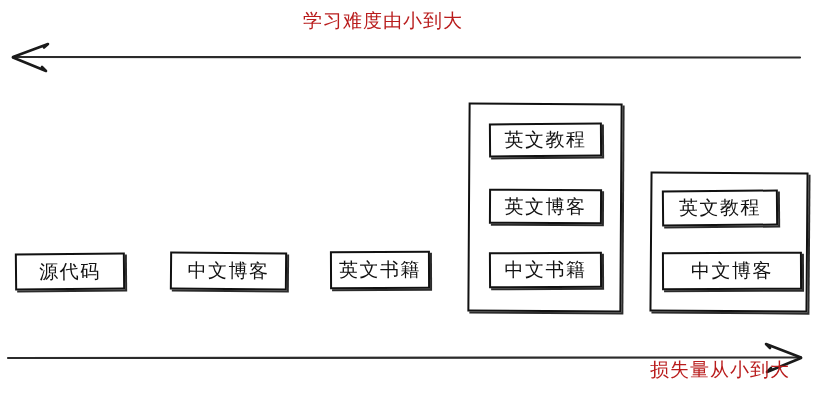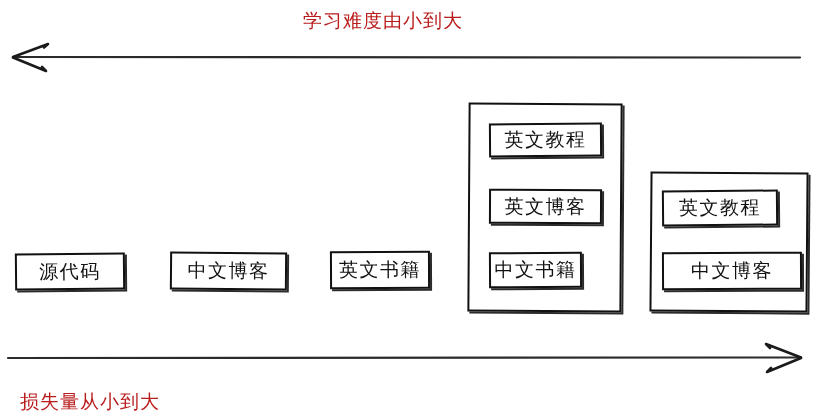--- a/index.html
+++ b/index.html
@@ -27,24 +27,23 @@
     line-height: 1;
   }
   #label-top {
     left: 0;
     top: 11px;
     width: 766px;
     text-align: center;
   }
   #label-bottom {
     left: 0;
-    top: 392px;
+    top: 360px;
     width: 790px;
-    text-align: left;
-    padding-left: 20px;
+    text-align: right;
   }
   svg.arrow-layer {
     position: absolute;
     left: 0;
     top: 0;
     width: 813px;
     height: 414px;
     pointer-events: none;
   }
   .node-box {
@@ -117,21 +116,21 @@
   <div class="group-box shadowed sk4" style="left:468px; top:103px; width:154px; height:209px;"></div>
 
   <div class="node-box shadowed sk5" style="left:489px; top:123px; width:113px; height:34px;">
     <span>英文教程</span>
   </div>
 
   <div class="node-box shadowed sk6" style="left:489px; top:189px; width:113px; height:35px;">
     <span>英文博客</span>
   </div>
 
-  <div class="node-box shadowed sk7" style="left:489px; top:252px; width:93px; height:36px;">
+  <div class="node-box shadowed sk7" style="left:489px; top:252px; width:113px; height:36px;">
     <span>中文书籍</span>
   </div>
 
   <div class="group-box shadowed sk8" style="left:650px; top:172px; width:158px; height:140px;"></div>
 
   <div class="node-box shadowed sk9" style="left:662px; top:190px; width:116px; height:36px;">
     <span>英文教程</span>
   </div>
 
   <div class="node-box shadowed sk3" style="left:662px; top:252px; width:140px; height:38px;">

